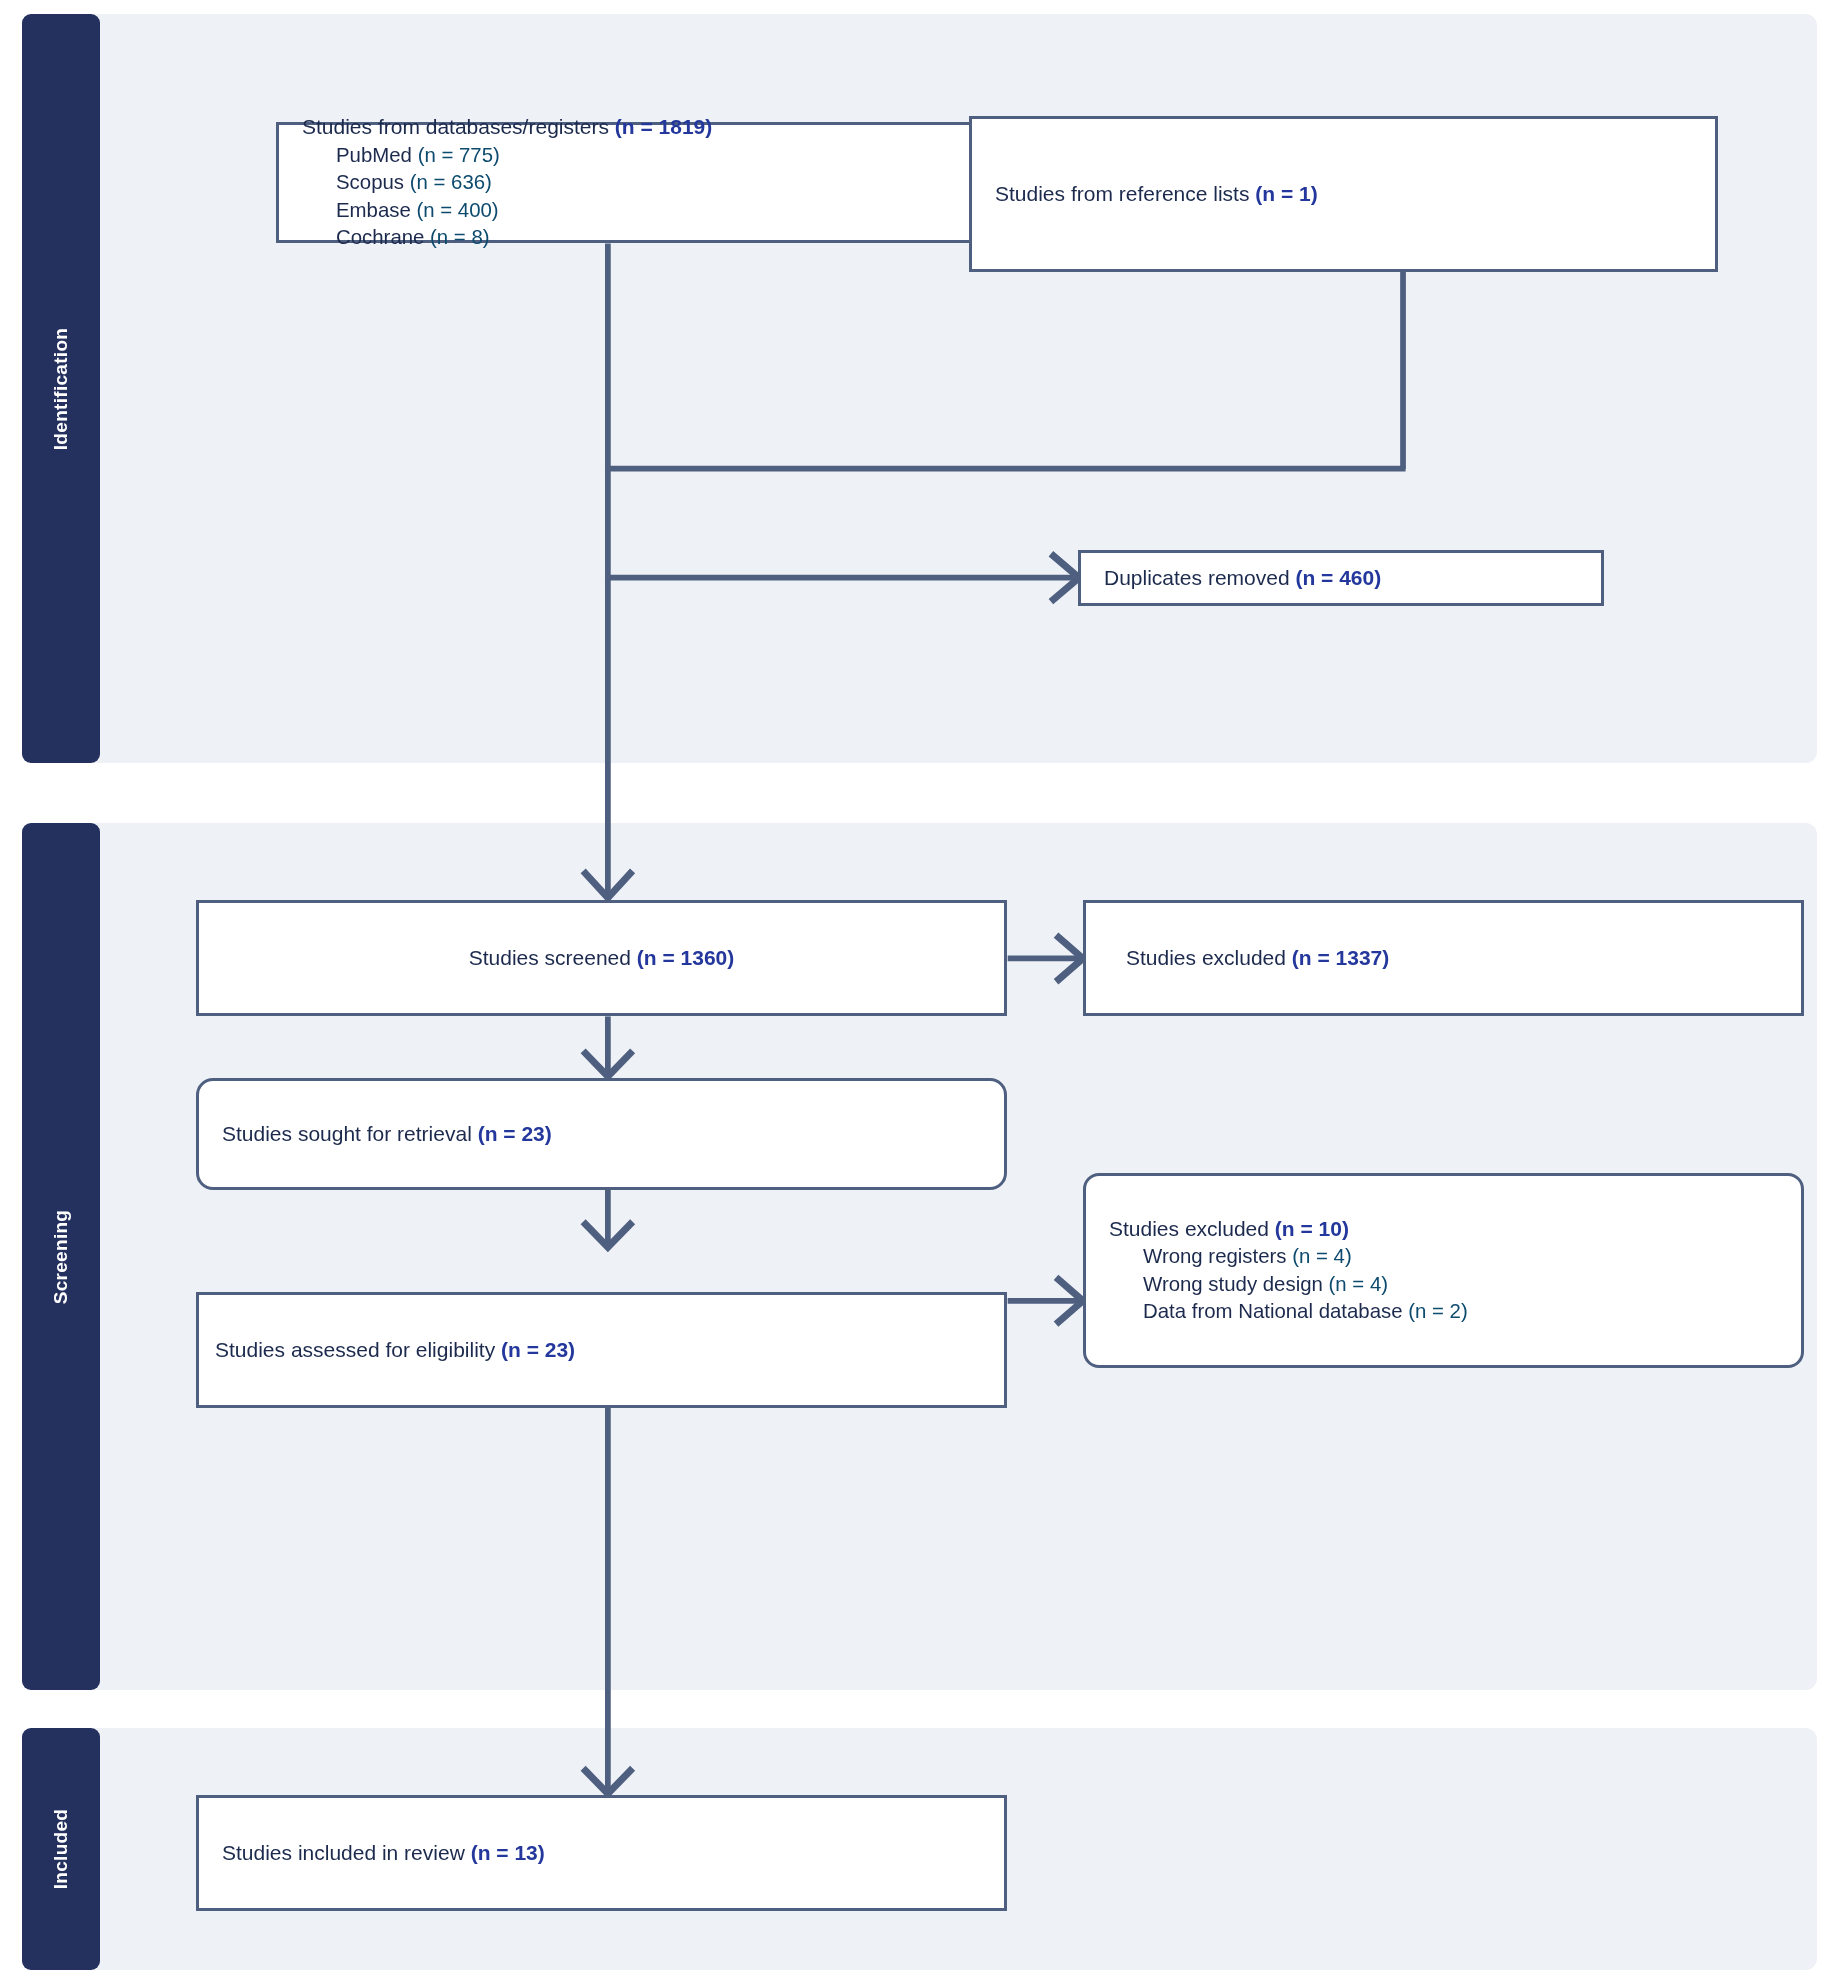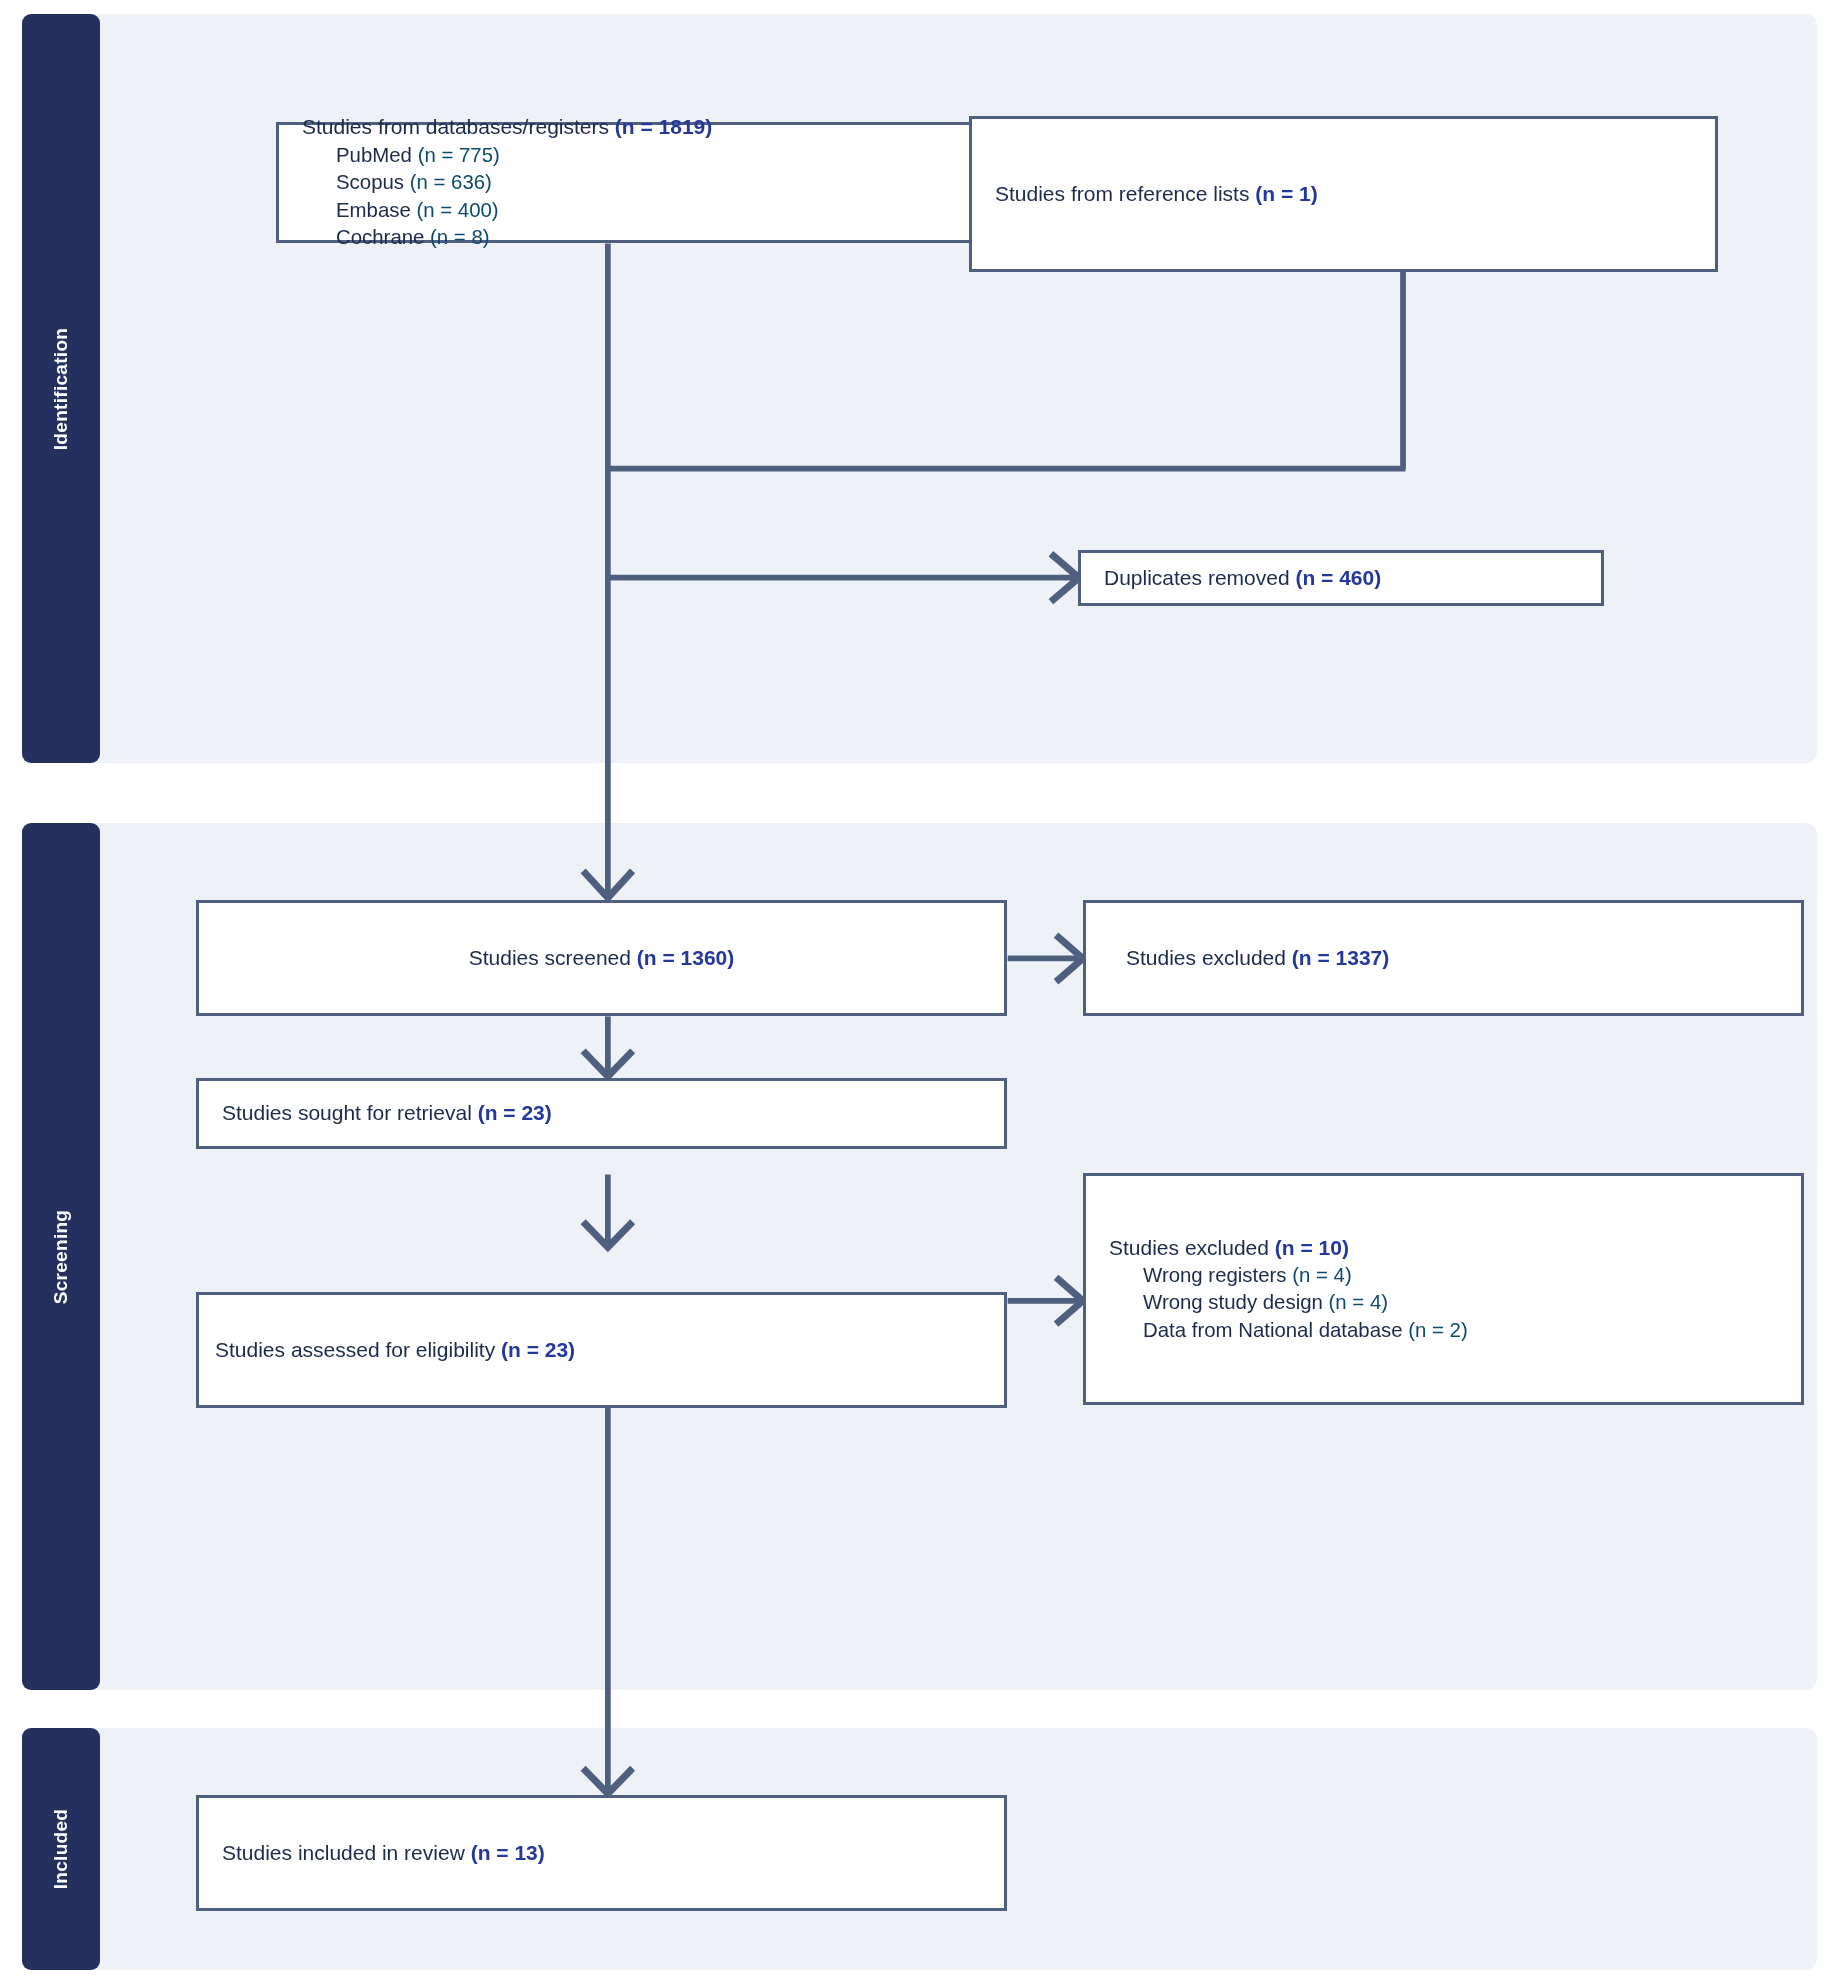--- a/index.html
+++ b/index.html
@@ -74,23 +74,23 @@
     color: #23379c;
     font-weight: bold;
   }
   .flow-box .count-plain { color: #0c4a6e; font-weight: normal; }
 
   #box-databases    { left: 236px;  top: 122px;  width: 749px; height: 121px; margin-left: 40px; }
   #box-reference    { left: 969px; top: 116px;  width: 749px; height: 156px; }
   #box-duplicates   { left: 1078px; top: 550px;  width: 526px;  height: 56px;  }
   #box-screened     { left: 196px;  top: 900px; width: 811px; height: 116px; text-align: center; }
   #box-excluded-1   { left: 1083px; top: 900px; width: 721px; height: 116px; padding-left: 40px; }
-  #box-retrieval    { left: 196px;  top: 1078px; width: 811px; height: 71px; }
+  #box-retrieval    { left: 196px;  top: 1078px; width: 811px; height: 112px; border-radius: 17px; }
   #box-eligibility  { left: 196px;  top: 1292px; width: 811px; height: 116px; padding-left: 16px; }
-  #box-excluded-2   { left: 1083px; top: 1173px; width: 721px; height: 232px; }
+  #box-excluded-2   { left: 1083px; top: 1173px; width: 721px; height: 195px; border-radius: 16px; }
   #box-included     { left: 196px;  top: 1795px; width: 811px; height: 116px; }
 
   
   #connector-layer {
     position: absolute;
     left: 0; top: 0;
     width: 1840px; height: 1985px;
     pointer-events: none;
   }
 </style>

